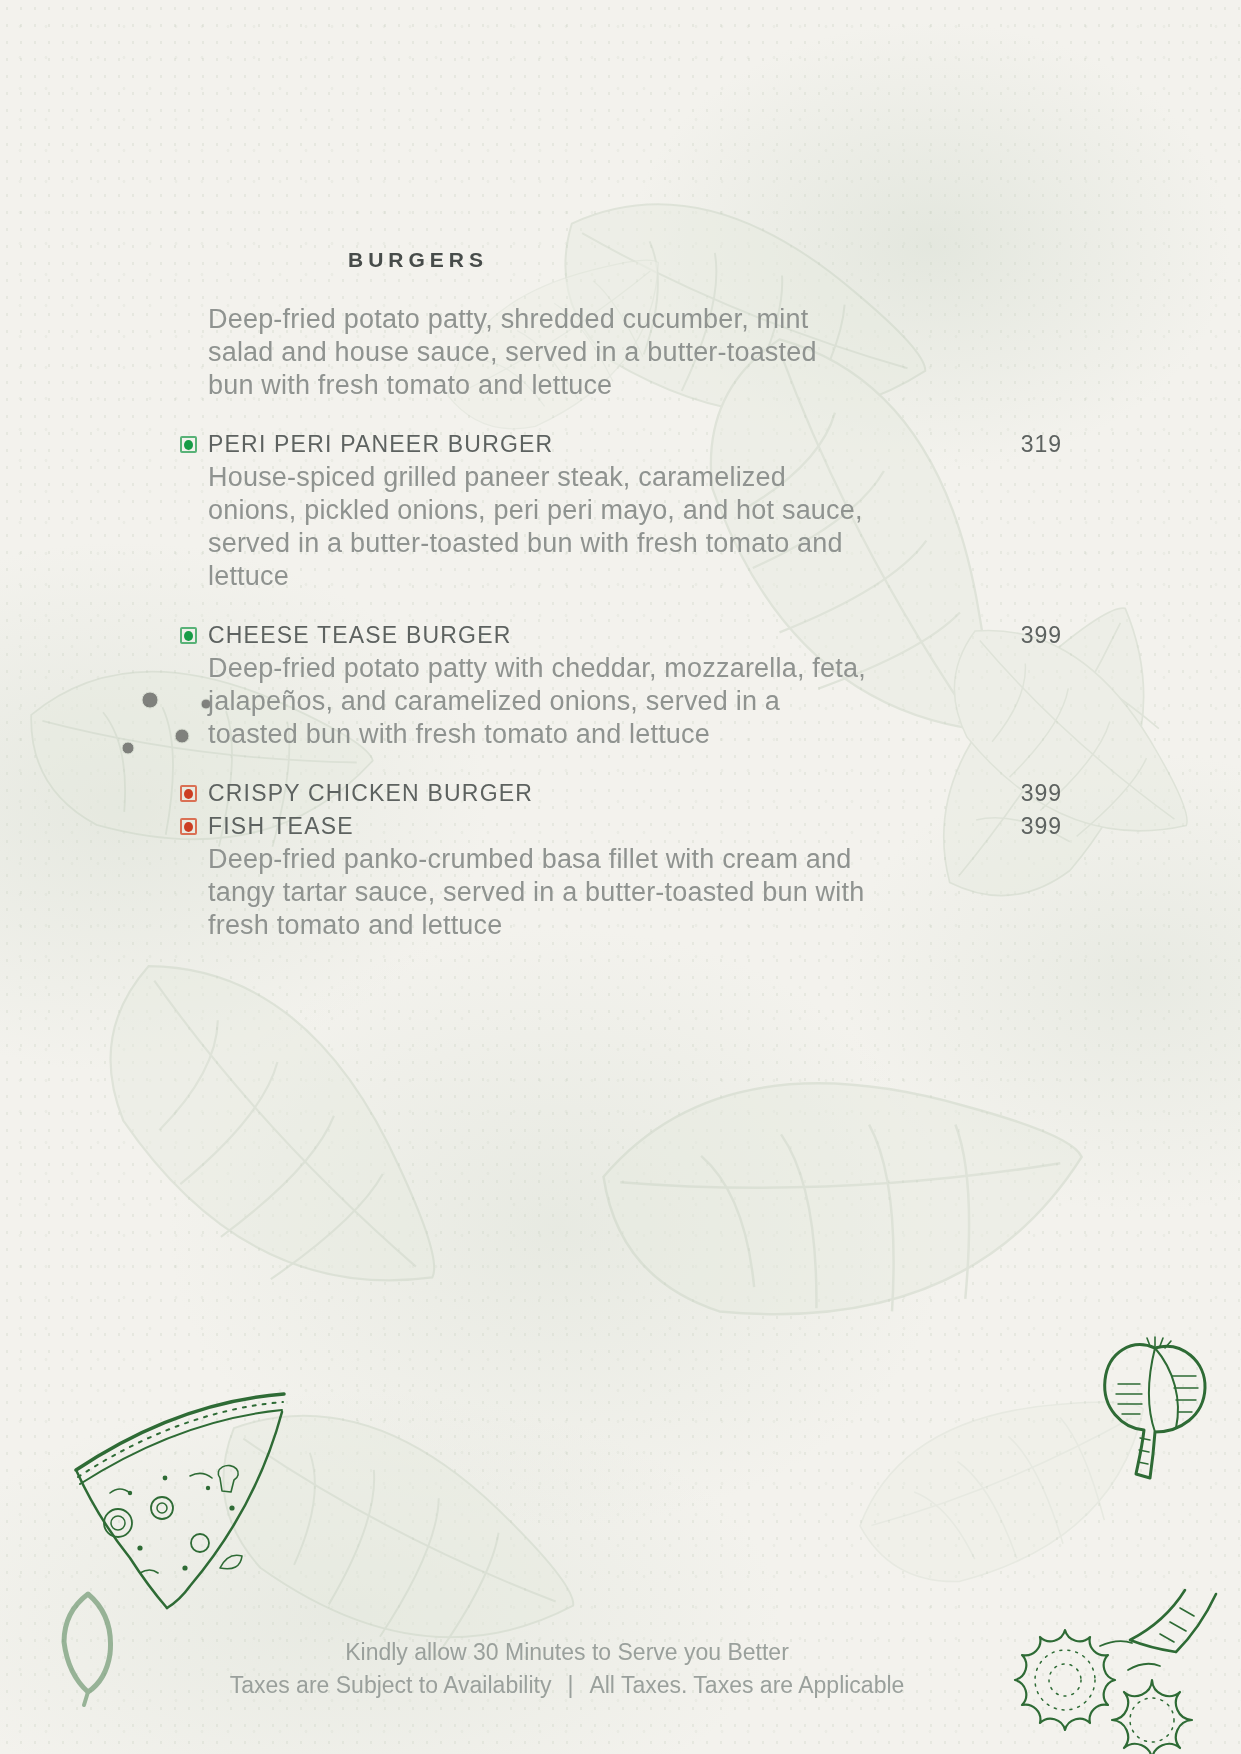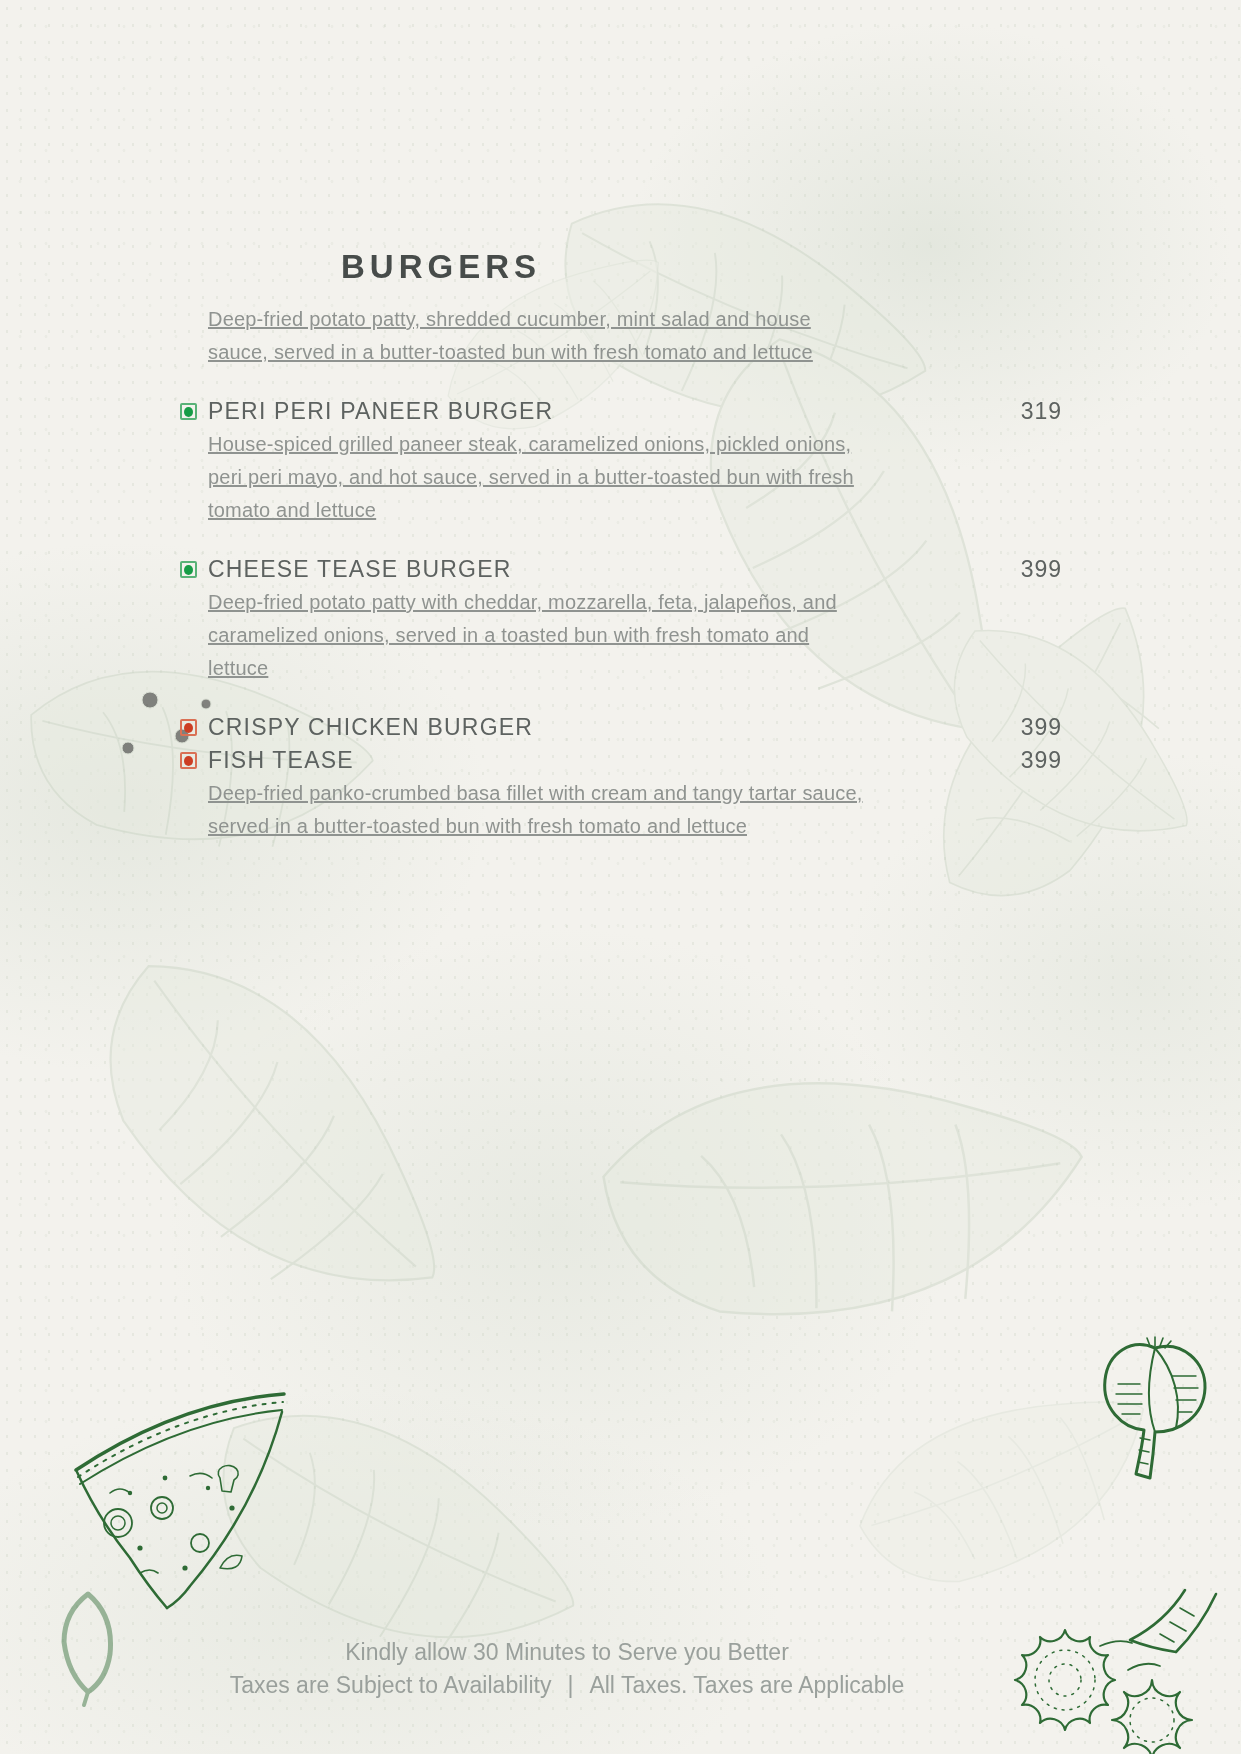--- a/index.html
+++ b/index.html
@@ -21,22 +21,22 @@
     background:
       radial-gradient(ellipse 430px 320px at 75% 14%, rgba(198,210,194,0.34), transparent 70%),
       radial-gradient(ellipse 520px 380px at 10% 46%, rgba(198,210,194,0.30), transparent 70%),
       radial-gradient(ellipse 560px 430px at 45% 70%, rgba(198,210,194,0.26), transparent 70%),
       radial-gradient(ellipse 430px 330px at 92% 56%, rgba(198,210,194,0.24), transparent 70%),
       radial-gradient(ellipse 620px 320px at 28% 92%, rgba(198,210,194,0.26), transparent 70%);
   }
   .bg-botanics{position:absolute;left:0;top:0;pointer-events:none;}
 
   .section-title{
-    position:absolute;left:341px;top:248px;margin:0;
-    font-size:33px;font-weight:700;letter-spacing:5px;
+    position:absolute;left:348px;top:248px;margin:0;
+    font-size:21px;font-weight:700;letter-spacing:5px;
     color:#474c4a;
   }
 
   .menu-list{position:absolute;left:180px;top:303px;width:882px;}
   .menu-item{margin:0;}
   .item-head{display:flex;align-items:center;height:33px;}
   .diet{
     width:17px;height:17px;box-sizing:border-box;
     border:2px solid;border-radius:2px;
     display:flex;align-items:center;justify-content:center;
@@ -44,21 +44,21 @@
   }
   .diet .dot{width:9px;height:10px;border-radius:50%;}
   .veg{border-color:#58b277;}
   .veg .dot{background:var(--veg,#169c46);}
   .nonveg{border-color:#da7054;}
   .nonveg .dot{background:var(--nonveg,#cc3e23);}
   .item-name{font-size:23px;color:#5d6260;letter-spacing:1.2px;white-space:nowrap;}
   .item-price{margin-left:auto;font-size:23px;color:#5d6260;letter-spacing:1px;}
   .item-desc{
     margin:0 0 26px 28px;width:660px;
-    font-size:20px;line-height:33px;color:#8f9390;letter-spacing:0.2px;text-decoration:underline;
+    font-size:27px;line-height:33px;color:#8f9390;letter-spacing:0.2px;
   }
 
   .footer{
     position:absolute;left:0;top:1636px;width:1110px;
     text-align:center;color:#9aa09c;font-size:23px;line-height:33px;padding-left:12px;
   }
   .footer .sep{padding:0 16px;}
 
   .decor{position:absolute;pointer-events:none;}
   .decor path,.decor circle,.decor line{stroke:var(--ill,#2e6b35);fill:none;stroke-linecap:round;stroke-linejoin:round;}

